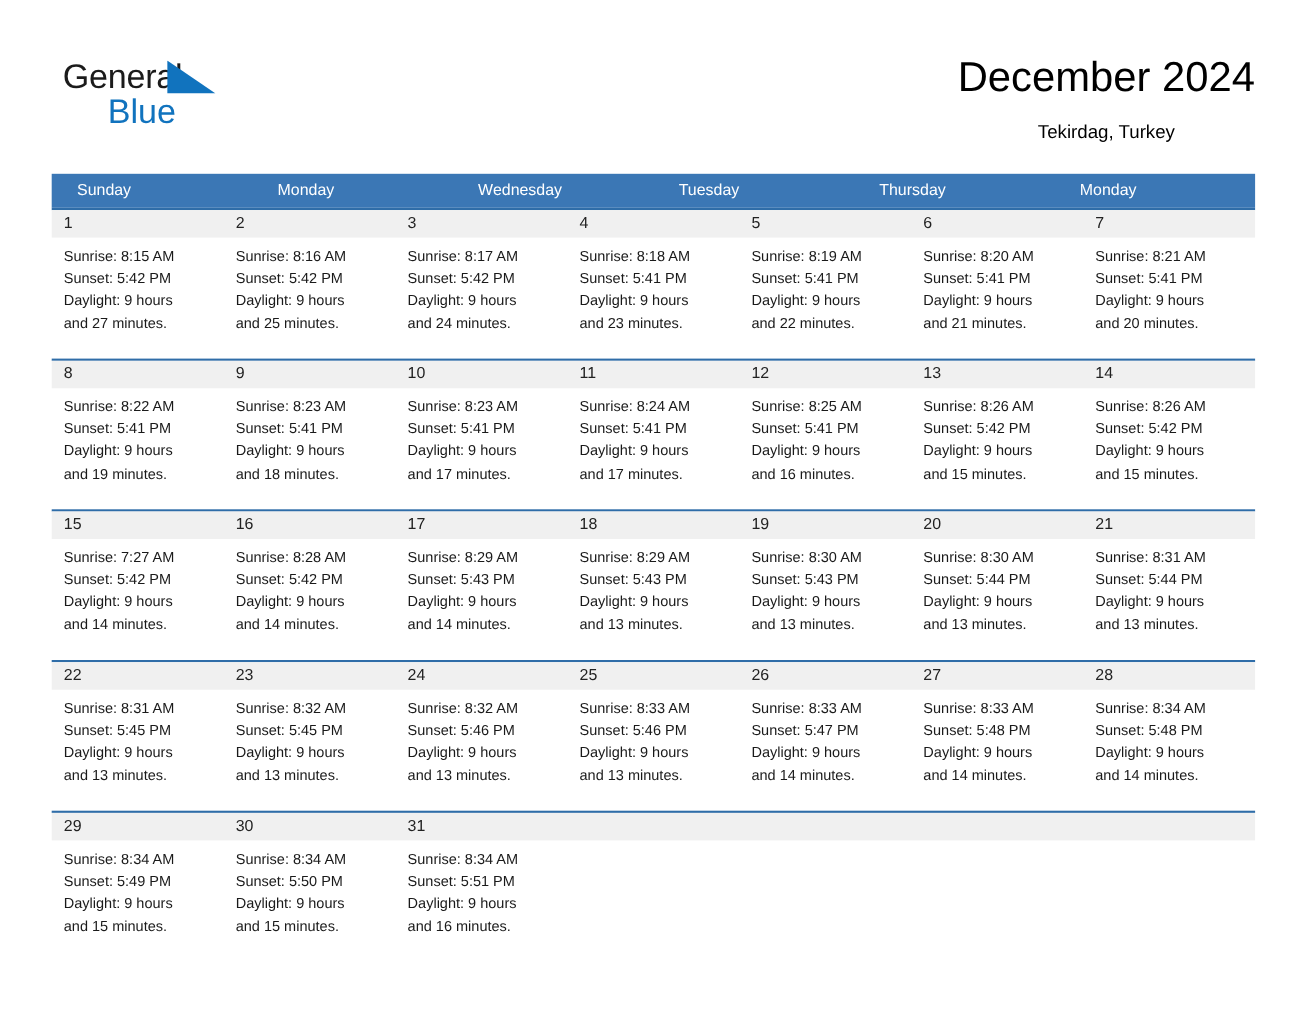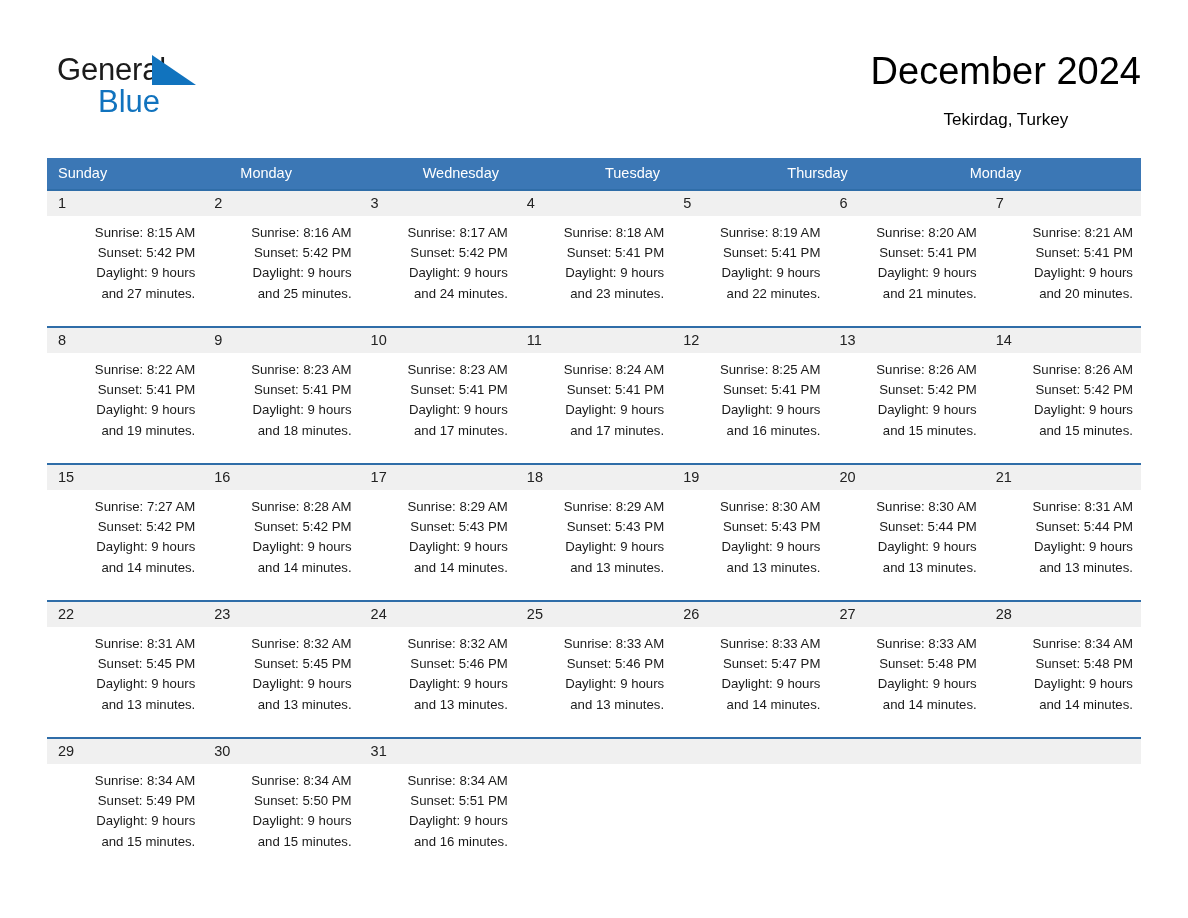--- a/index.html
+++ b/index.html
@@ -93,42 +93,41 @@
     width: 1094px;
   }
   .dow-row {
     display: flex;
     background: #3b77b5;
     height: 31px;
   }
   .dow {
     flex: 1 1 0;
     box-sizing: border-box;
-    padding-left: 11px;
+    padding-left: 23px;
     font-size: 14.5px;
     line-height: 31px;
     color: #ffffff;
     white-space: nowrap;
     overflow: hidden;
   }
 
   .week {
     position: relative;
     border-top: 2px solid #2f6da8;
     background: #ffffff;
   }
   .week-numbers {
     display: flex;
     background: #f0f0f0;
     height: 25px;
   }
   .week-body {
     display: flex;
     height: 110px;
-    text-align: right;
   }
   .daynum {
     flex: 1 1 0;
     box-sizing: border-box;
     padding-left: 11px;
     font-size: 14.5px;
     line-height: 25px;
     color: #222222;
   }
   .cell {

